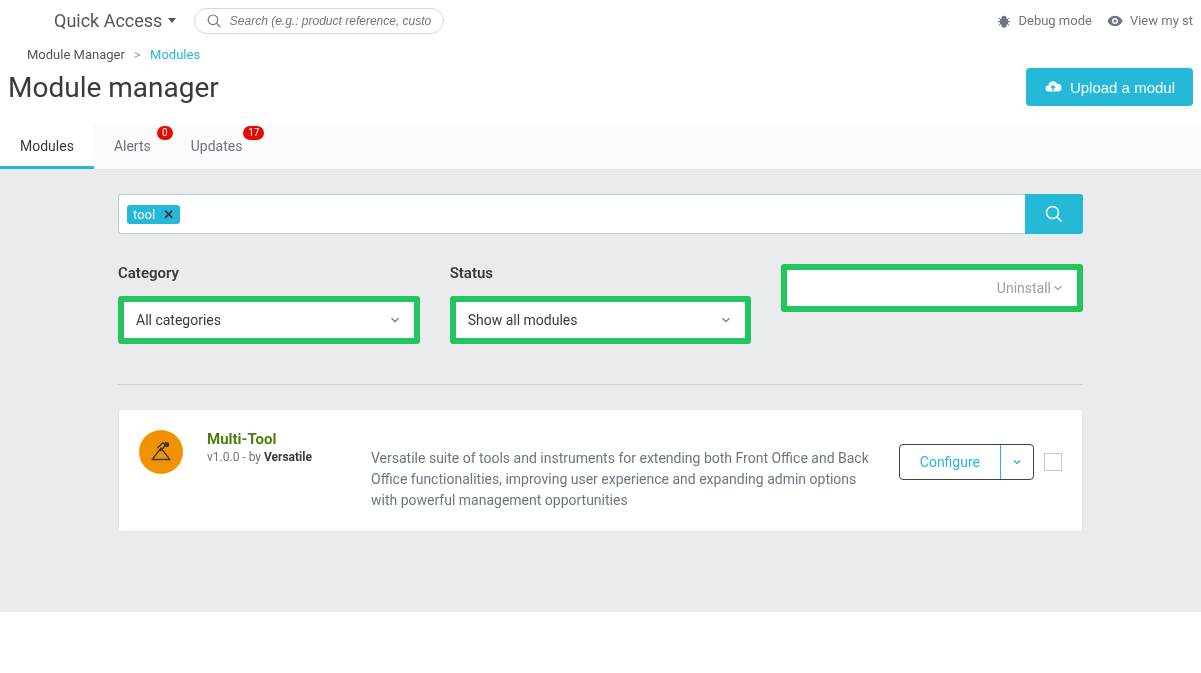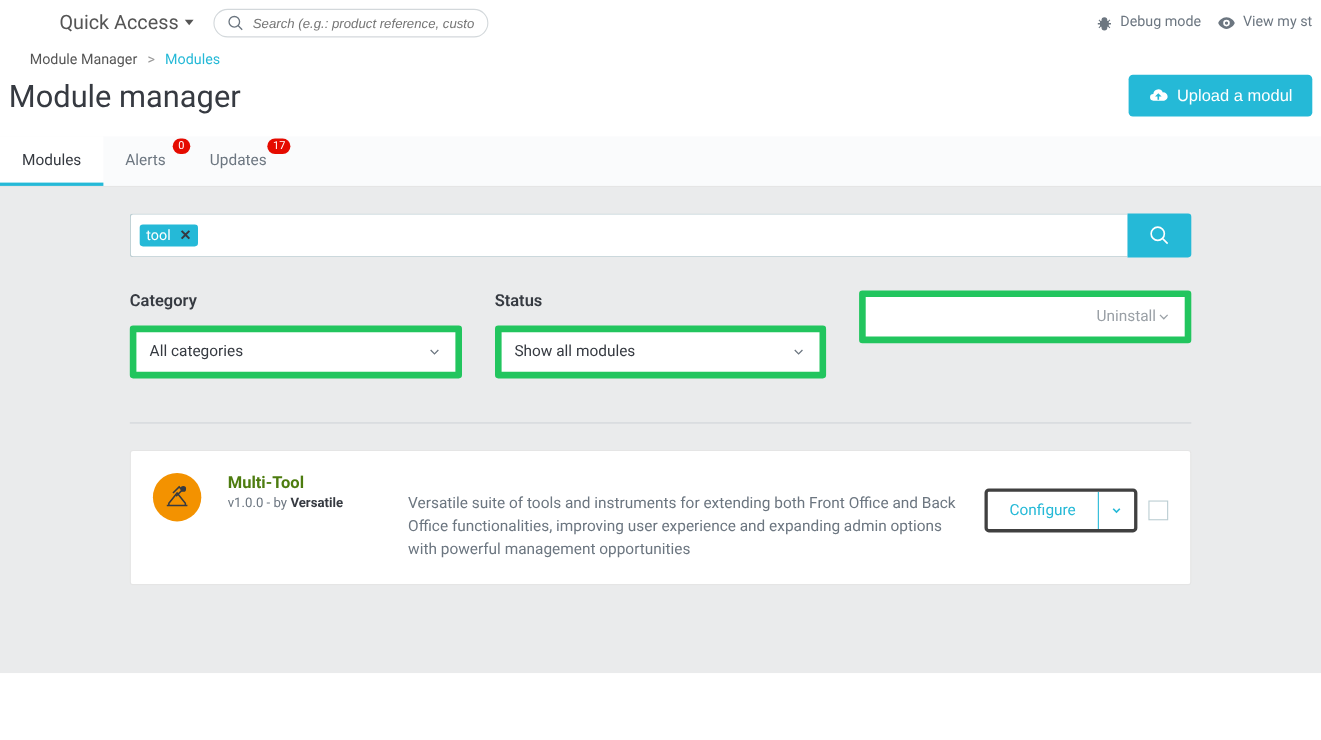--- a/index.html
+++ b/index.html
@@ -39,21 +39,21 @@
 .divider { border: none; border-top: 1px solid #d0d4d7; margin: 40px 0 24px 0; }
 .section-title { font-size: 20px; font-weight: 600; color: #363a41; margin-bottom: 18px; }
 .module-card { background: #fff; border: 1px solid #e5e5e5; border-radius: 3px; padding: 20px; display: flex; gap: 24px; align-items: flex-start; }
 .module-icon { width: 44px; height: 44px; border-radius: 50%; background: #f39200; display: flex; align-items: center; justify-content: center; flex-shrink: 0; }
 .module-meta { flex-shrink: 0; width: 140px; }
 .module-name { font-weight: 700; font-size: 15px; color: #4d7c0f; }
 .module-version { font-size: 12px; color: #6c7680; margin-top: 2px; }
 .module-version b { color: #363a41; }
 .module-desc { flex: 1; font-size: 14px; color: #6c7680; line-height: 1.5; padding-top: 18px; }
 .module-actions { display: flex; align-items: center; gap: 10px; flex-shrink: 0; padding-top: 14px; }
-.configure-btn { display: flex; border: 3px solid #404040; border-radius: 4px; overflow: hidden; }
+.configure-btn { display: flex; border: 1px solid #404040; border-radius: 4px; overflow: hidden; }
 .configure-btn .main { padding: 9px 20px; color: #25b9d7; font-size: 14px; cursor: pointer; }
 .configure-btn .drop { border-left: 1px solid #25b9d7; padding: 9px 10px; cursor: pointer; display: flex; align-items: center; }
 .checkbox { width: 18px; height: 18px; border: 1px solid #bbcdd2; cursor: pointer; }
 svg { display: block; }
 </style>
 </head>
 <body>
 
 <div class="topbar">
   <div class="quick-access">

